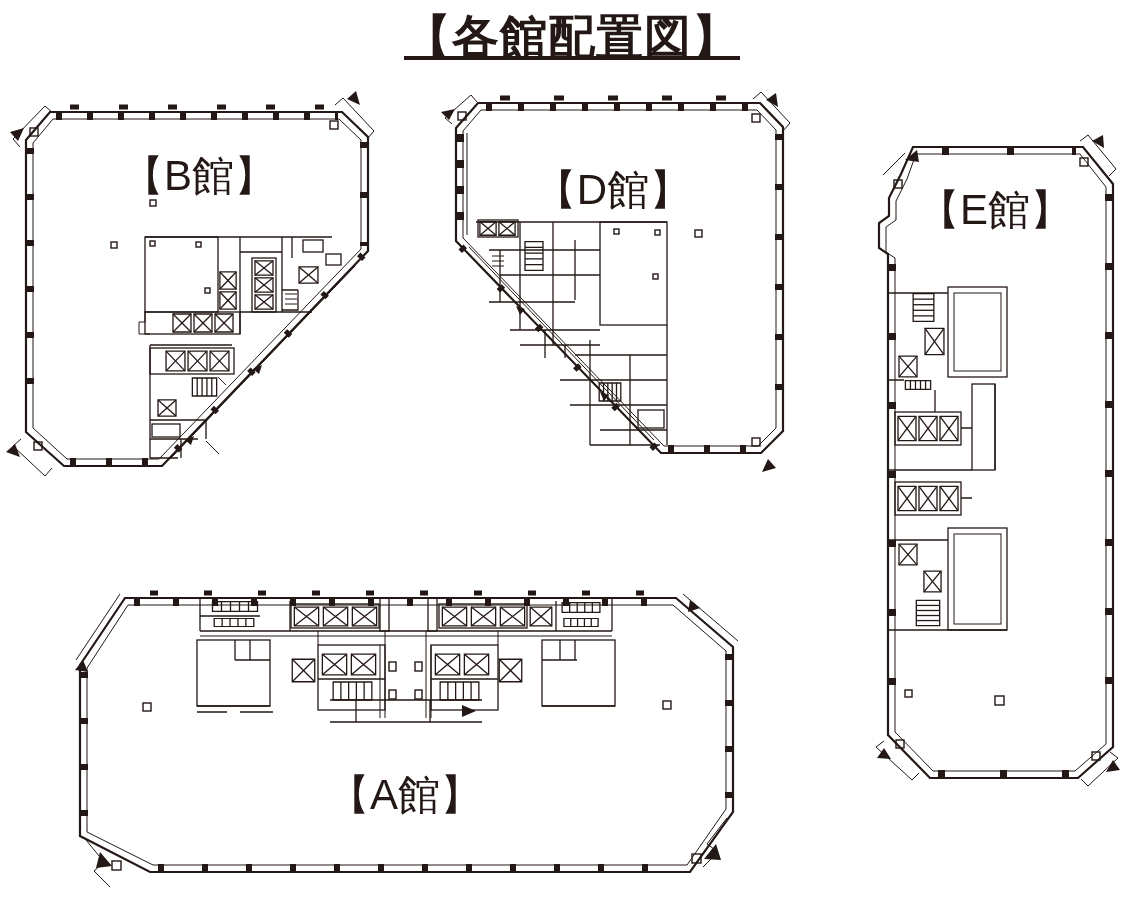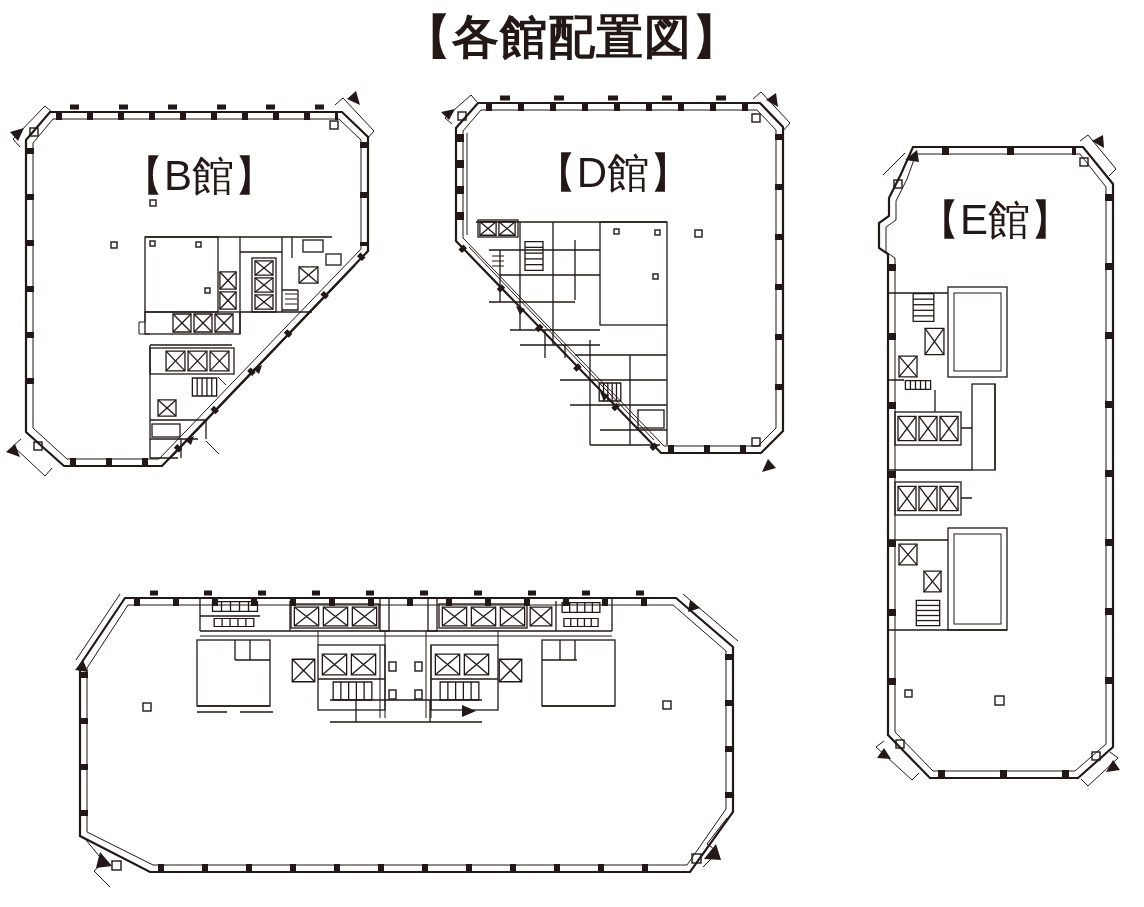--- a/index.html
+++ b/index.html
@@ -3,21 +3,21 @@
 <meta charset="utf-8">
 <style>
   html,body{margin:0;padding:0;background:#fff;}
   .canvas{
     position:relative;width:1144px;height:907px;background:var(--bg,#fff);
     font-family:"Liberation Sans","DejaVu Sans",sans-serif;color:var(--line,#231815);
     overflow:hidden;
   }
   .page-title{
     position:absolute;left:0;top:6px;width:1144px;text-align:center;
-    font-size:47px;font-weight:bold;letter-spacing:1px;white-space:nowrap;
+    font-size:47px;font-weight:bold;letter-spacing:1px;white-space:nowrap;text-decoration:underline;
   }
   .bldg-label{
     position:absolute;transform:translate(-50%,-50%);
     font-size:42px;font-weight:normal;white-space:nowrap;
   }
   .plan{position:absolute;left:0;top:0;}
   .plan *{stroke:var(--line,#231815);fill:none;stroke-width:1.3;stroke-linecap:butt;stroke-linejoin:miter;}
   .plan .w2{stroke-width:2.2;}
   .plan .thin{stroke-width:1;}
   .plan .tick{stroke-width:9;}
@@ -309,16 +309,17 @@
         <path d="M542,706 H615"></path>
       </g>
       <g>
         <rect class="col" x="143" y="703" width="8" height="8"></rect>
         <rect class="col" x="663" y="701" width="8" height="8"></rect>
       </g>
     </g>
   </svg>
 
   <div class="bldg-label" style="left:199px;top:176px">【B館】</div>
-  <div class="bldg-label" style="left:613px;top:173px">【D館】</div>
-  <div class="bldg-label" style="left:995px;top:220px">【E館】</div>
+  <div class="bldg-label" style="left:613px;top:190px">【D館】</div>
+  <div class="bldg-label" style="left:995px;top:210px">【E館】</div>
+  <div class="bldg-label" style="left:405px;top:795px">【A館】</div>
 
 </div>
 
 </body></html>

